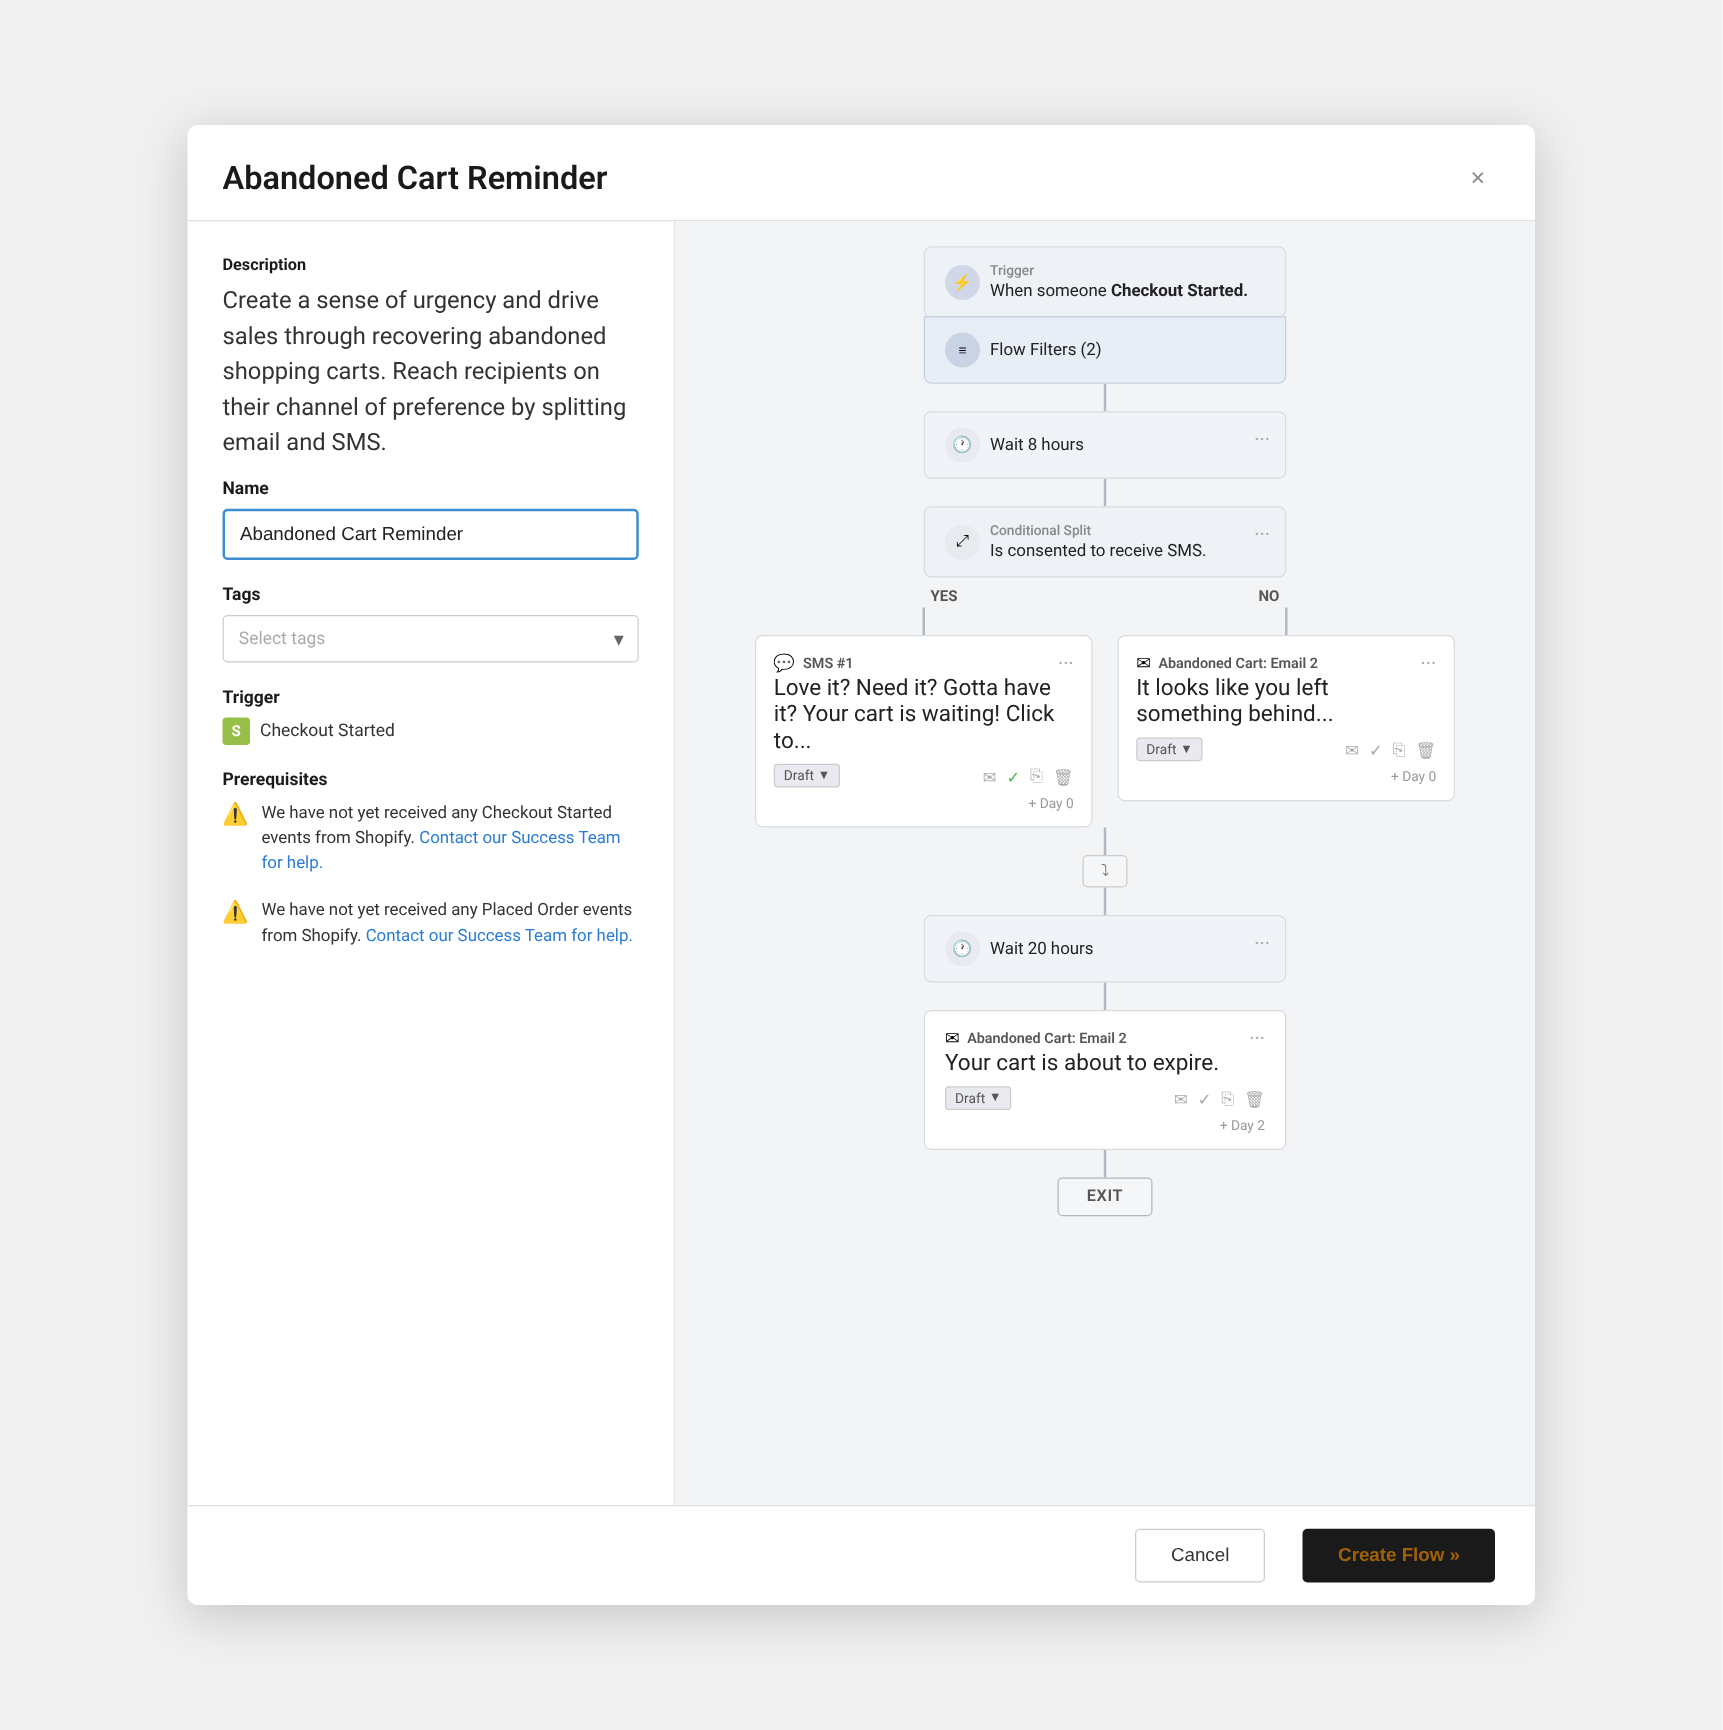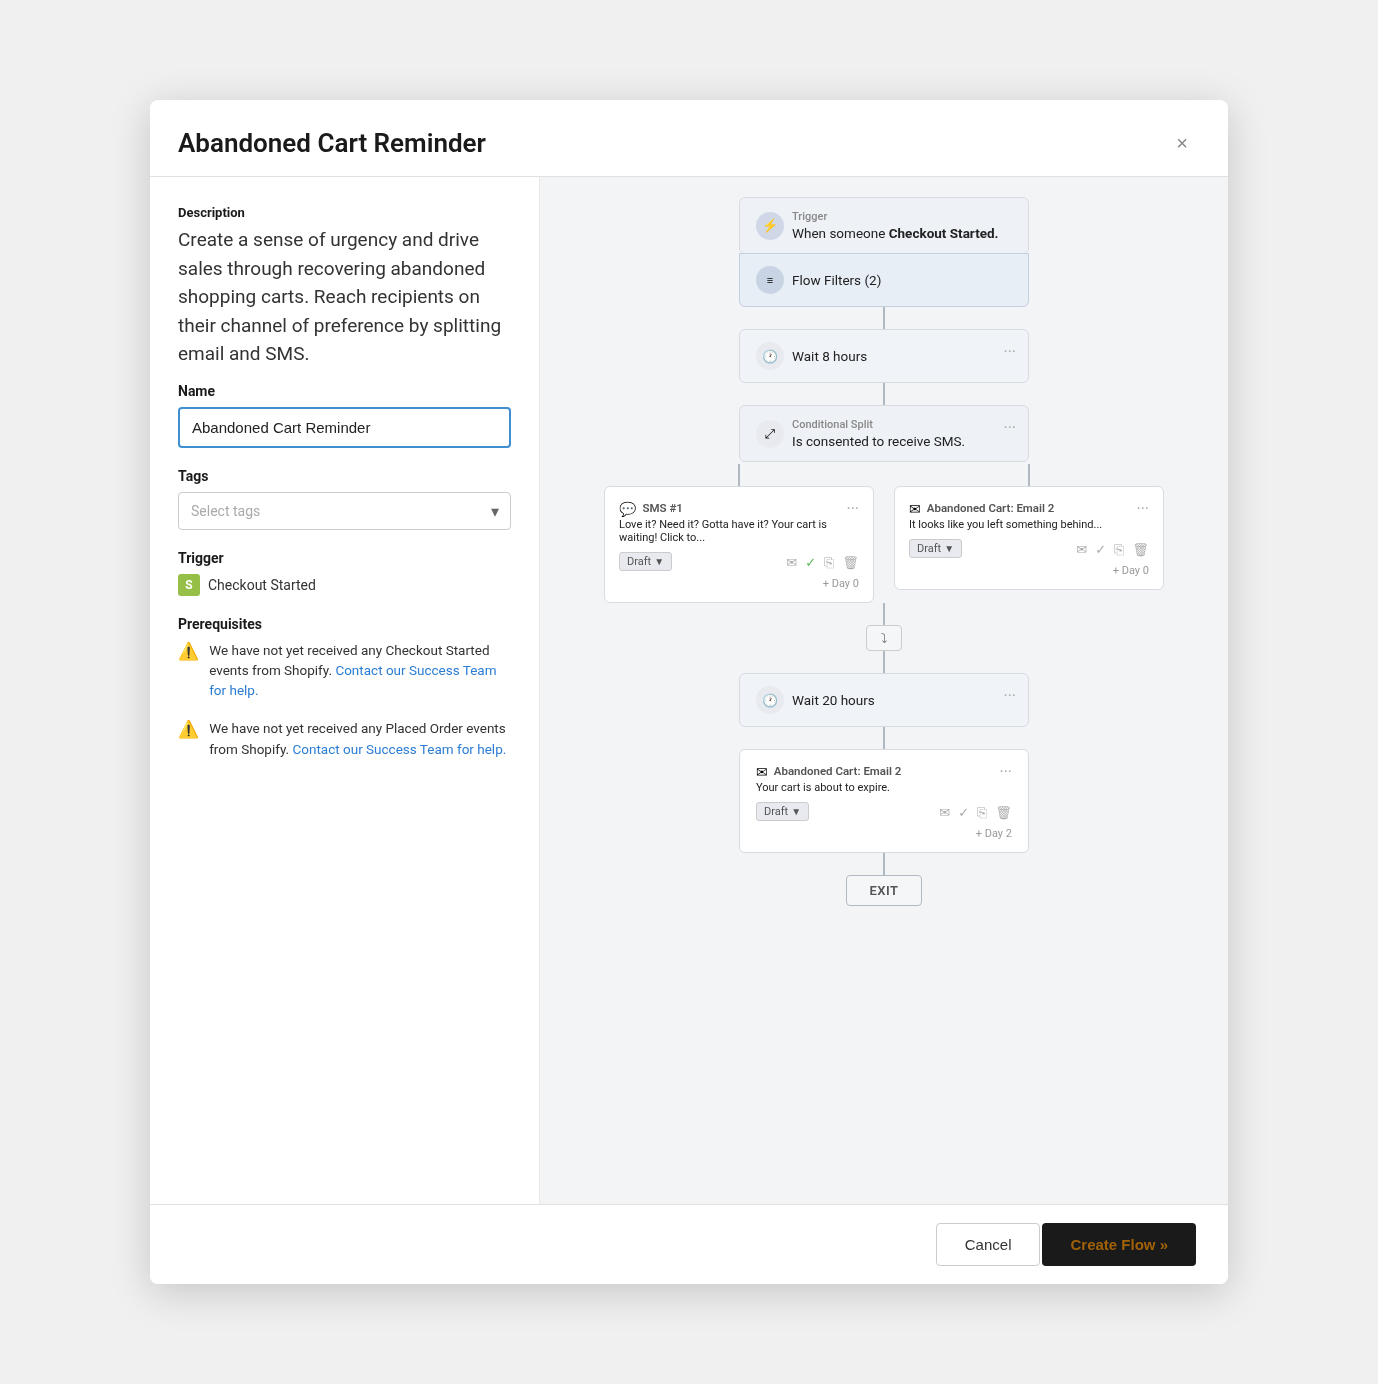--- a/index.html
+++ b/index.html
@@ -264,21 +264,21 @@
       width: 270px;
       font-size: 13px;
     }
     .node-type-label {
       font-size: 11.5px;
       color: #555;
       font-weight: 600;
       margin-bottom: 2px;
     }
     .node-body-text {
-      font-size: 11px;
+      font-size: 18px;
       color: #222;
       margin-bottom: 8px;
     }
     .draft-badge {
       display: inline-flex;
       align-items: center;
       background: #e8eaf0;
       border: 1px solid #ccc;
       border-radius: 3px;
       padding: 2px 7px;
@@ -314,21 +314,21 @@
       color: #555;
       background: #f5f6f8;
       font-weight: 600;
       letter-spacing: 0.5px;
     }
     .modal-footer {
       padding: 18px 32px;
       border-top: 1px solid #e0e0e0;
       display: flex;
       justify-content: flex-end;
-      gap: 2px;
+      gap: 30px;
       background: #fff;
     }
     .btn-cancel {
       padding: 12px 28px;
       border: 1px solid #ccc;
       border-radius: 4px;
       background: #fff;
       font-size: 15px;
       color: #333;
       cursor: pointer;
@@ -441,20 +441,24 @@
           <div class="flow-node-row">
             <span class="node-icon" style="font-size:13px;">⤢</span>
             <div>
               <div class="flow-node-label">Conditional Split</div>
               <div class="flow-node-main">Is consented to receive SMS.</div>
             </div>
           </div>
           <span class="flow-dots">···</span>
         </div>
 
+        <div style="width:580px; display:flex; justify-content:space-around; margin-top:8px;">
+          <span style="font-size:12px; font-weight:700; color:#555; margin-left:30px;">YES</span>
+          <span style="font-size:12px; font-weight:700; color:#555; margin-right:30px;">NO</span>
+        </div>
 
         <div style="display:flex; gap:20px; width:580px; justify-content:center; margin-top:2px;">
 
           <div style="display:flex; flex-direction:column; align-items:center;">
             <div class="flow-connector"></div>
             <div class="sms-node">
               <div style="display:flex; justify-content:space-between; align-items:center;">
                 <div style="display:flex; align-items:center; gap:6px;">
                   <span style="font-size:14px;">💬</span>
                   <span class="node-type-label">SMS #1</span>

